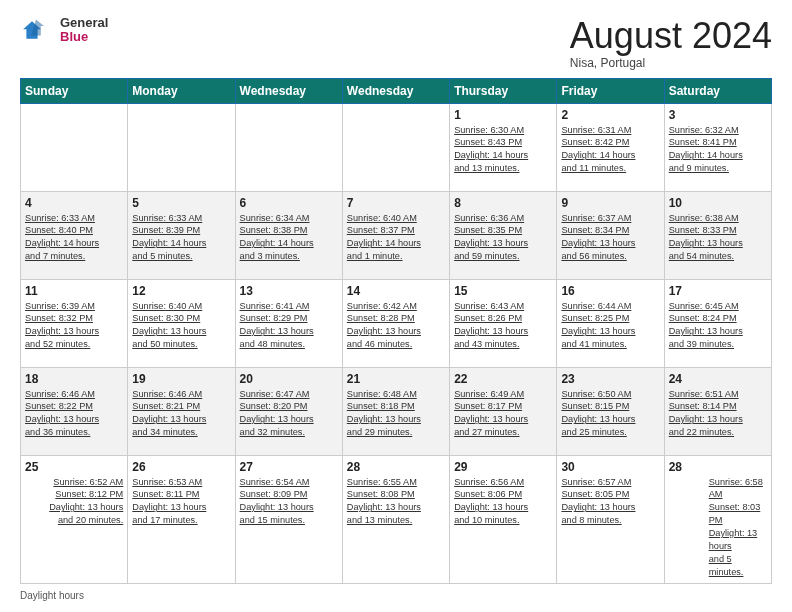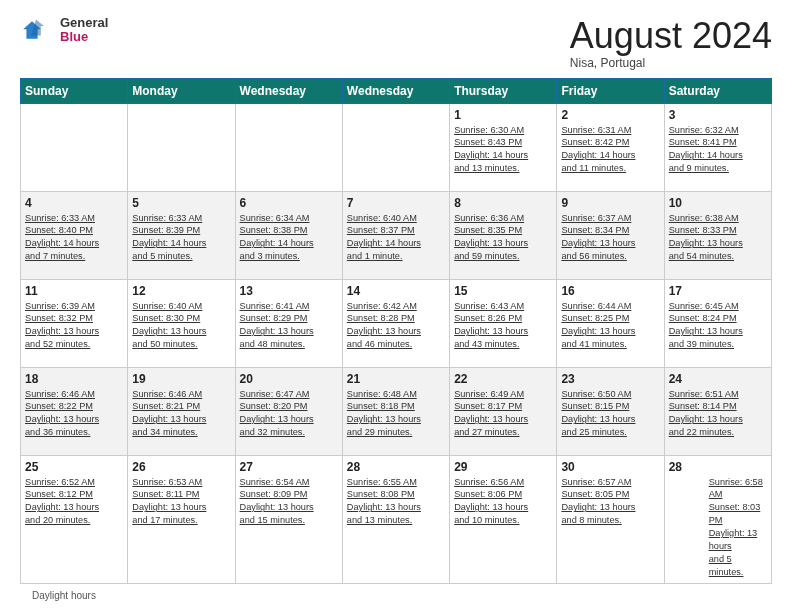--- a/index.html
+++ b/index.html
@@ -97,21 +97,20 @@
       text-decoration: underline;
     }
     .empty {
       background: #fff !important;
     }
     .footer {
       margin-top: 6px;
       font-size: 10px;
       color: #555;
       text-align: left;
-      margin-left: 12px;
     }
   </style>
 </head>
 <body>
 
 <div class="page">
   <div class="header">
     <div class="logo">
       <svg class="logo-icon" viewBox="0 0 30 30">
         <polygon points="15,4 26,14 22,14 22,26 8,26 8,14 4,14" fill="#2a7fc7"></polygon>
@@ -317,21 +316,21 @@
             <span class="day-num">24</span>
             <div class="day-info" style="white-space: pre-line;">Sunrise: 6:51 AM
 Sunset: 8:14 PM
 Daylight: 13 hours
 and 22 minutes.</div>
           </td>
         </tr>
         <tr>
           <td>
             <span class="day-num">25</span>
-            <div class="day-info" style="white-space: pre-line;">Sunrise: 6:52 AM
+            <div class="day-info" style="white-space: pre-line; text-align: right;">Sunrise: 6:52 AM
 Sunset: 8:12 PM
 Daylight: 13 hours
 and 20 minutes.</div>
           </td>
           <td>
             <span class="day-num">26</span>
             <div class="day-info" style="white-space: pre-line;">Sunrise: 6:53 AM
 Sunset: 8:11 PM
 Daylight: 13 hours
 and 17 minutes.</div>

